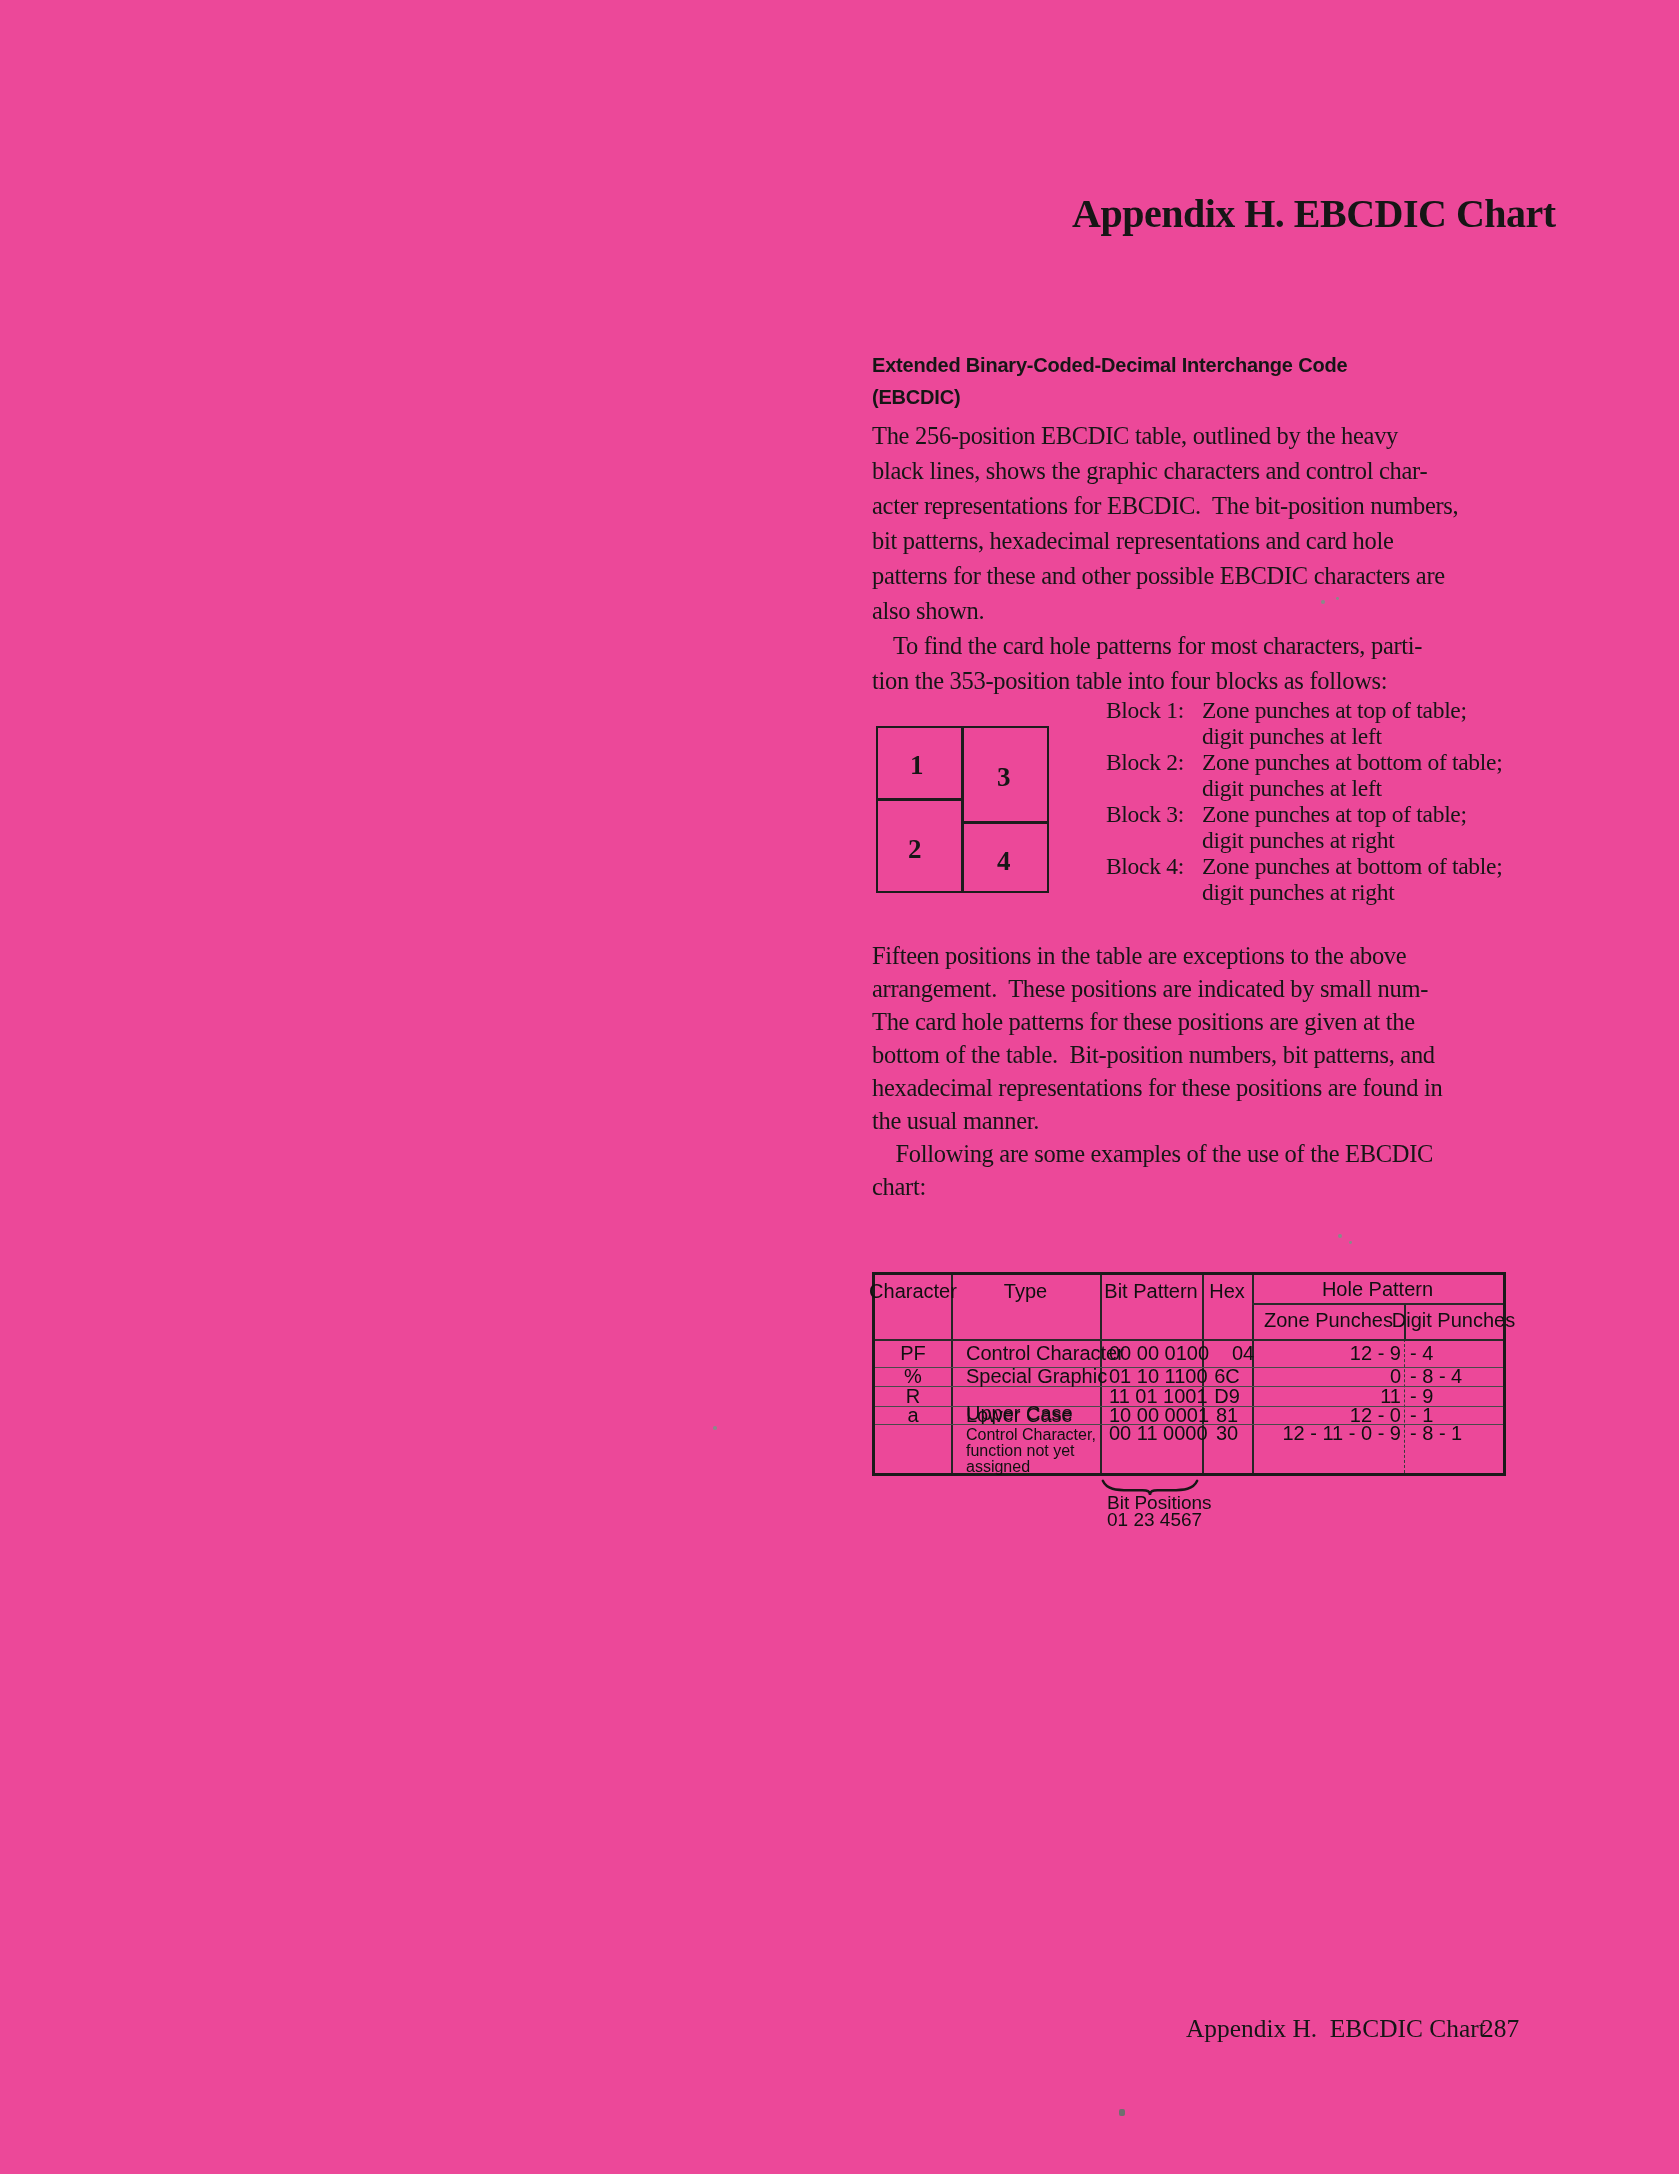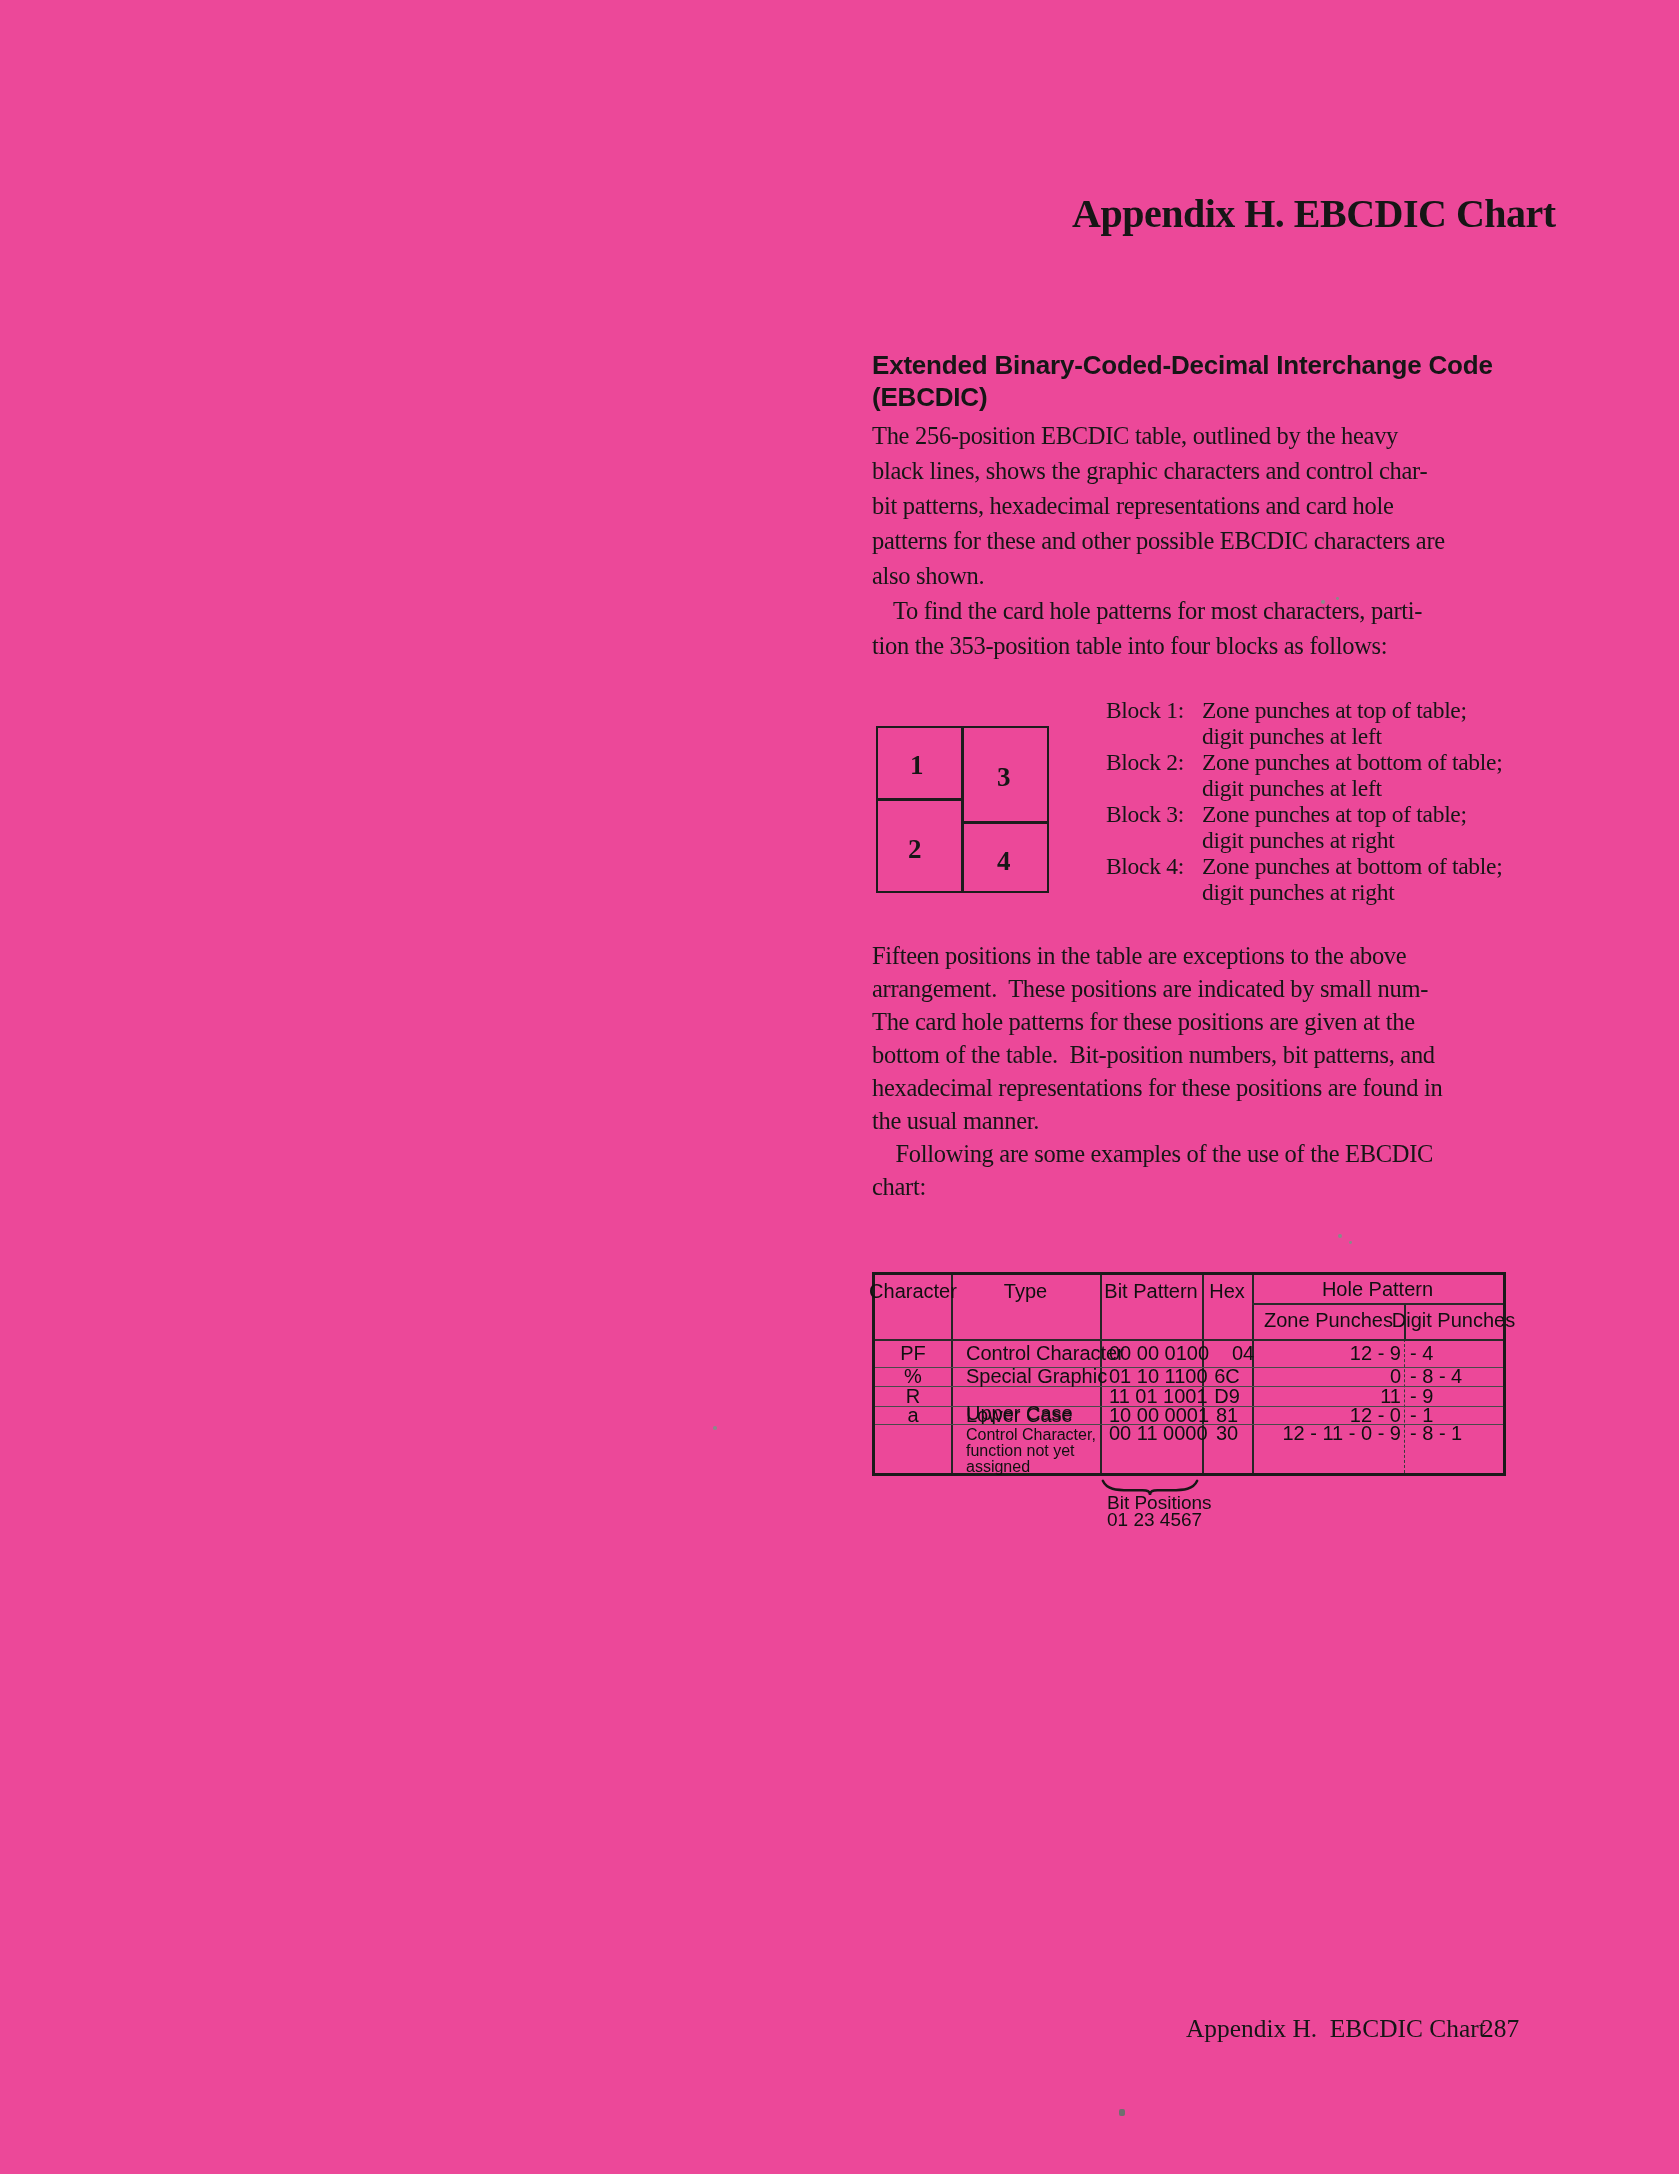--- a/index.html
+++ b/index.html
@@ -15,21 +15,21 @@
   .doc-title{
     left:1072px; top:190px;
     font-size:40px; font-weight:bold; letter-spacing:-0.5px;
     font-family:"Liberation Serif", serif;
   }
 
   
   .sec-heading{
     left:872px; top:349px;
     font-family:"Liberation Sans", sans-serif;
-    font-weight:bold; font-size:26px; letter-spacing:-0.2px;
+    font-weight:bold; font-size:20px; letter-spacing:-0.2px;
   }
   .sec-heading .line{height:32px; line-height:32px;}
 
   
   .body-block{font-size:24.5px; letter-spacing:-0.3px;}
   .body-block .line{height:35px; line-height:35px;}
   .block-a{left:872px; top:418px;}
   .block-b{left:872px; top:939px;}
   .block-b .line{height:33px; line-height:33px;}
   .indent1{padding-left:21px;}
@@ -89,20 +89,21 @@
   <div class="abs doc-title line">Appendix H. EBCDIC Chart</div>
 
   <div class="abs sec-heading">
     <div class="line">Extended Binary-Coded-Decimal Interchange Code</div>
     <div class="line">(EBCDIC)</div>
   </div>
 
   <div class="abs body-block block-a">
     <div class="line">The 256-position EBCDIC table, outlined by the heavy</div>
     <div class="line">black lines, shows the graphic characters and control char-</div>
+    <div class="line">acter representations for EBCDIC.  The bit-position numbers,</div>
     <div class="line">bit patterns, hexadecimal representations and card hole</div>
     <div class="line">patterns for these and other possible EBCDIC characters are</div>
     <div class="line">also shown.</div>
     <div class="line indent1">To find the card hole patterns for most characters, parti-</div>
     <div class="line">tion the 353-position table into four blocks as follows:</div>
   </div>
 
   <div class="abs bd-box">
     <div class="bd-vline"></div>
     <div class="bd-hline-left"></div>

